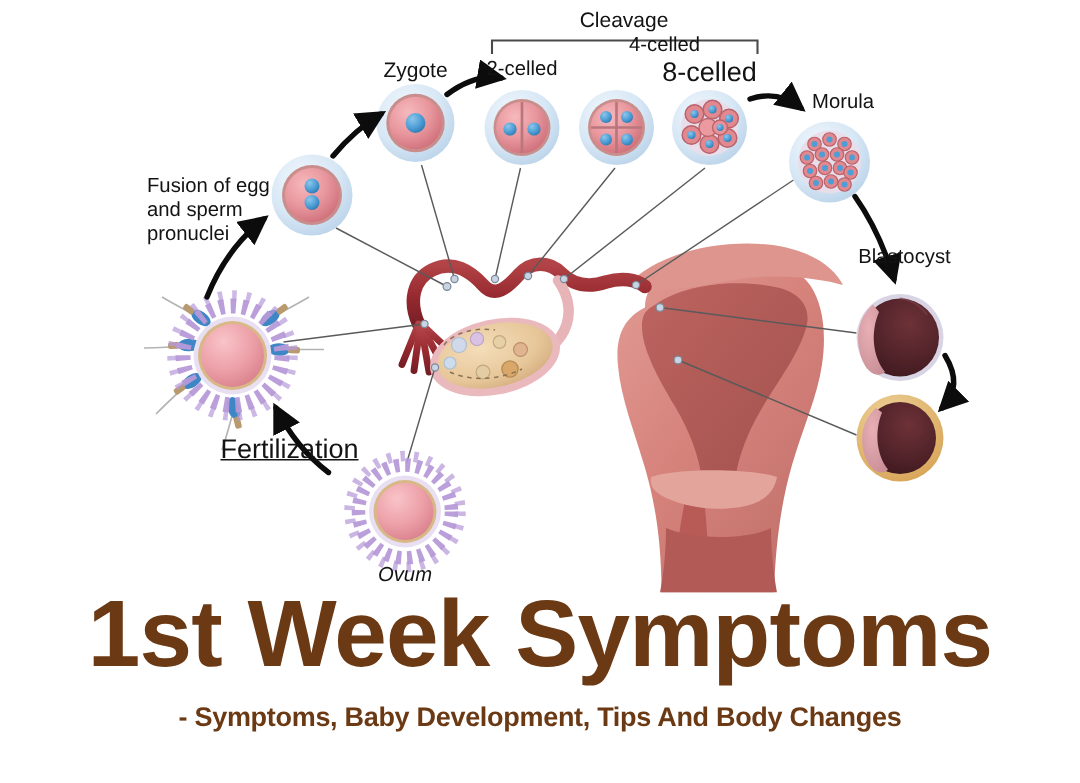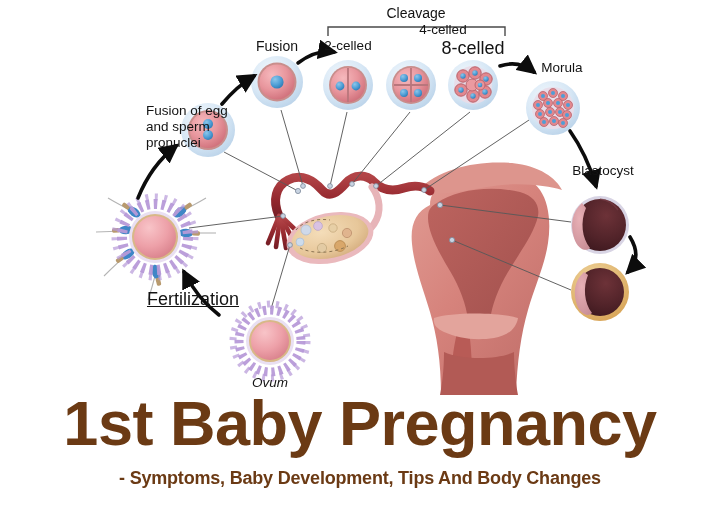--- a/index.html
+++ b/index.html
@@ -410,40 +410,40 @@
         <path d="M222,104 C232,92 244,82 254,76"></path>
         <path d="M298,63 C310,54 322,50 334,52"></path>
         <path d="M500,66 C512,62 524,64 534,72"></path>
         <path d="M570,131 C582,148 590,166 596,186"></path>
         <path d="M630,237 C638,250 638,262 628,272"></path>
       </g>
     </svg>
 
     <div class="lbl c" style="left:416px;top:5px;font-size:14px;">Cleavage</div>
 
-    <div class="lbl c" style="left:277px;top:38px;font-size:14px;">Fusion</div>
+    <div class="lbl c" style="left:277px;top:38px;font-size:14px;">Zygote</div>
 
     <div class="lbl c" style="left:348px;top:38px;font-size:13.5px;">2-celled</div>
     <div class="lbl c" style="left:411px;top:22px;font-size:13.5px;margin-left:32px;">4-celled</div>
     <div class="lbl c" style="left:473px;top:38px;font-size:18px;">8-celled</div>
 
     <div class="lbl c" style="left:562px;top:60px;font-size:13.5px;">Morula</div>
 
     <div class="lbl c" style="left:603px;top:163px;font-size:13.5px;">Blastocyst</div>
 
 
-    <div class="lbl" style="left:98px;top:103px;font-size:13.5px;margin-left:48px;">
+    <div class="lbl" style="left:98px;top:116px;font-size:13.5px;">
       <div>Fusion of egg</div>
       <div>and sperm</div>
       <div>pronuclei</div>
     </div>
 
     <div class="lbl c" style="left:193px;top:289px;font-size:18px;text-decoration:underline;">Fertilization</div>
 
     <div class="lbl c" style="left:270px;top:375px;font-size:13.5px;font-style:italic;">Ovum</div>
   </div>
 
   <div id="titlewrap">
-    <div id="main-title">1st Baby Pregnancy</div>
+    <div id="main-title">1st Week Symptoms</div>
     <div id="sub-title">- Symptoms, Baby Development, Tips And Body Changes</div>
   </div>
 
 </div>
 
 </body></html>

